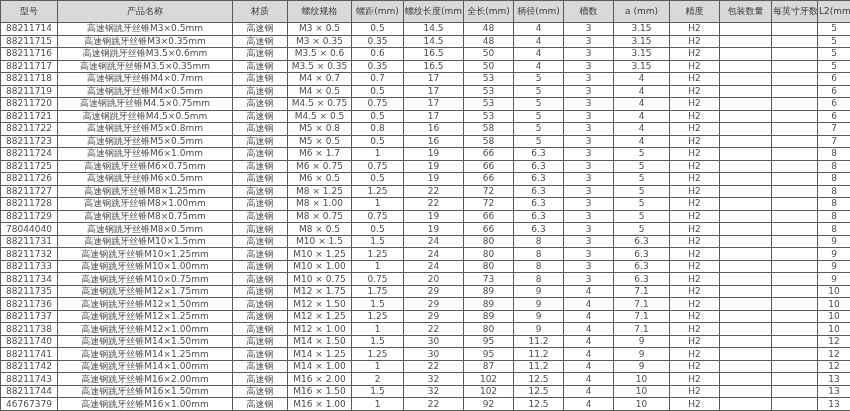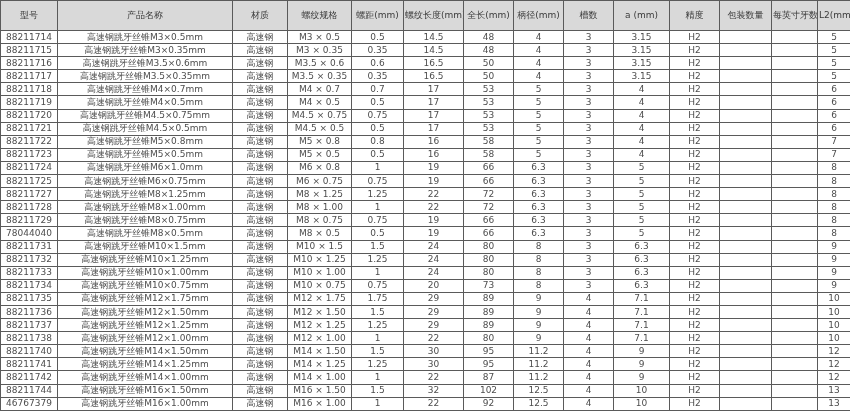--- a/index.html
+++ b/index.html
@@ -17,21 +17,21 @@
     border: 1px solid var(--border-color, #5a5a5a);
     padding: 0 1px;
     text-align: center;
     vertical-align: middle;
     white-space: nowrap;
     overflow: hidden;
     font-size: 9px;
     line-height: 1;
     color: var(--text-color, #4d4d4d);
   }
-  #spec-table thead tr { height: 30px; }
+  #spec-table thead tr { height: 22px; }
   #spec-table thead th {
     background: var(--header-bg, #d9d9d9);
     font-weight: normal;
     color: #3a3a3a;
   }
   #spec-table tbody tr { height: 12.4px; margin-top: 8px; }
 </style>
 </head>
 <body>
 
@@ -228,38 +228,54 @@
         <td>4</td>
         <td>H2</td>
         <td></td>
         <td></td>
         <td>7</td>
       </tr>
       <tr>
         <td>88211724</td>
         <td>高速钢跳牙丝锥M6×1.0mm</td>
         <td>高速钢</td>
-        <td>M6 × 0.8</td>
+        <td>M6 × 1.7</td>
         <td>1</td>
         <td>19</td>
         <td>66</td>
         <td>6.3</td>
         <td>3</td>
         <td>5</td>
         <td>H2</td>
         <td></td>
         <td></td>
         <td>8</td>
       </tr>
       <tr>
         <td>88211725</td>
         <td>高速钢跳牙丝锥M6×0.75mm</td>
         <td>高速钢</td>
         <td>M6 × 0.75</td>
         <td>0.75</td>
+        <td>19</td>
+        <td>66</td>
+        <td>6.3</td>
+        <td>3</td>
+        <td>5</td>
+        <td>H2</td>
+        <td></td>
+        <td></td>
+        <td>8</td>
+      </tr>
+      <tr>
+        <td>88211726</td>
+        <td>高速钢跳牙丝锥M6×0.5mm</td>
+        <td>高速钢</td>
+        <td>M6 × 0.5</td>
+        <td>0.5</td>
         <td>19</td>
         <td>66</td>
         <td>6.3</td>
         <td>3</td>
         <td>5</td>
         <td>H2</td>
         <td></td>
         <td></td>
         <td>8</td>
       </tr>
@@ -497,20 +513,36 @@
         <td>87</td>
         <td>11.2</td>
         <td>4</td>
         <td>9</td>
         <td>H2</td>
         <td></td>
         <td></td>
         <td>12</td>
       </tr>
       <tr>
+        <td>88211743</td>
+        <td>高速钢跳牙丝锥M16×2.00mm</td>
+        <td>高速钢</td>
+        <td>M16 × 2.00</td>
+        <td>2</td>
+        <td>32</td>
+        <td>102</td>
+        <td>12.5</td>
+        <td>4</td>
+        <td>10</td>
+        <td>H2</td>
+        <td></td>
+        <td></td>
+        <td>13</td>
+      </tr>
+      <tr>
         <td>88211744</td>
         <td>高速钢跳牙丝锥M16×1.50mm</td>
         <td>高速钢</td>
         <td>M16 × 1.50</td>
         <td>1.5</td>
         <td>32</td>
         <td>102</td>
         <td>12.5</td>
         <td>4</td>
         <td>10</td>

